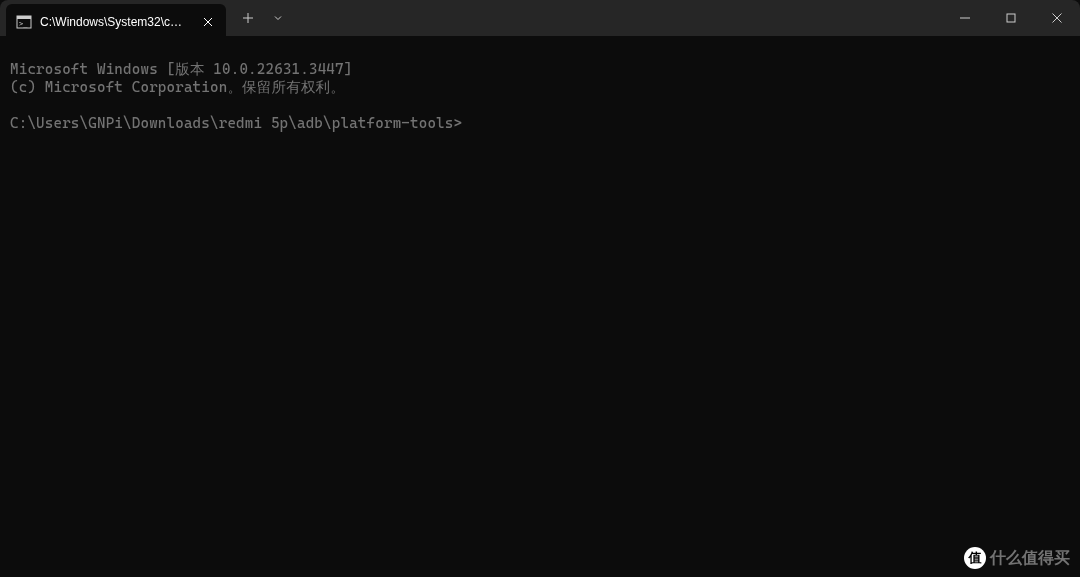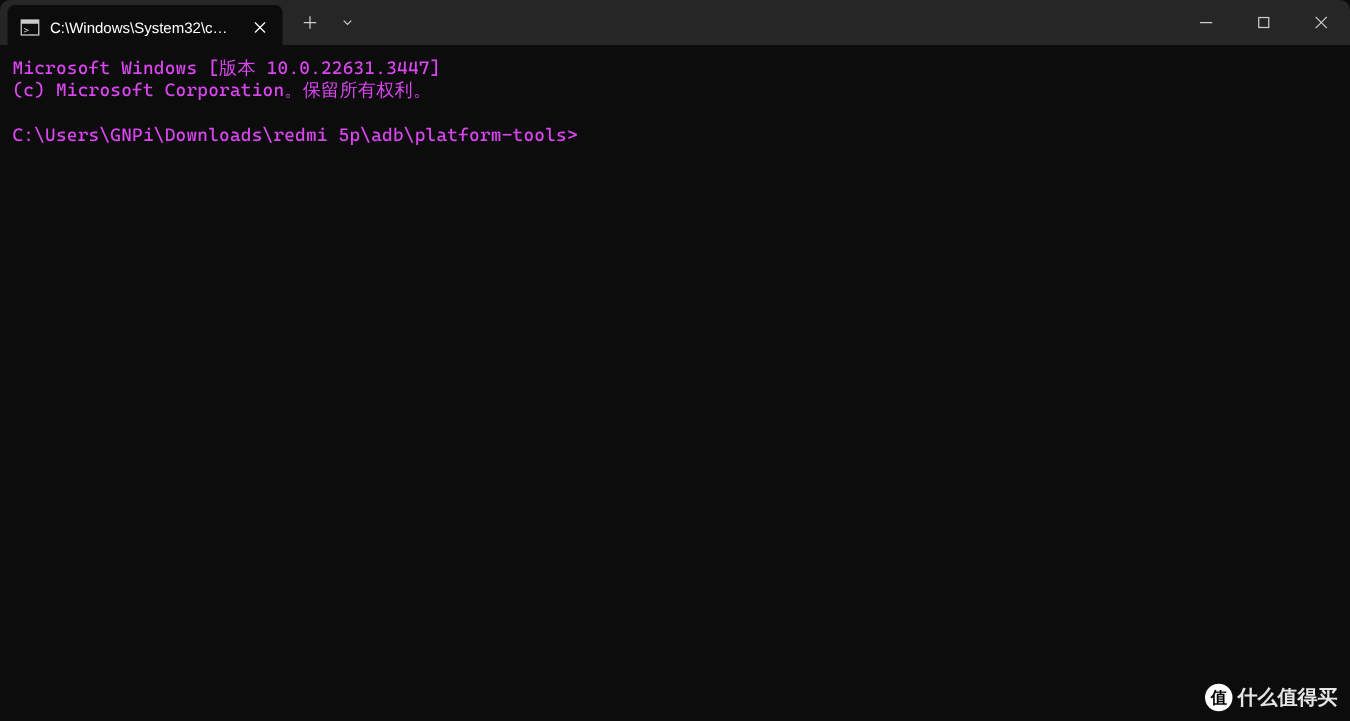--- a/index.html
+++ b/index.html
@@ -96,22 +96,22 @@
     .win-btn {
       width: 46px;
       height: 36px;
       display: flex;
       align-items: center;
       justify-content: center;
       color: #cccccc;
       cursor: pointer;
     }
     .terminal-body {
-      padding: 10px 10px;
-      color: #d946ef;
+      padding: 24px 10px;
+      color: #737373;
       font-size: 14.5px;
       line-height: 1.25;
       white-space: pre;
       font-family: Consolas, "Cascadia Mono", monospace;
       letter-spacing: 0.2px;
     }
     .watermark {
       position: absolute;
       right: 10px;
       bottom: 8px;
@@ -126,21 +126,21 @@
       background: #ffffff;
       color: #000000;
       display: flex;
       align-items: center;
       justify-content: center;
       font-size: 13px;
       font-weight: bold;
       font-family: sans-serif;
     }
     .watermark-text {
-      color: #e5e5e5;
+      color: #737373;
       font-size: 16px;
       font-weight: bold;
       font-family: "Microsoft YaHei", sans-serif;
     }
   </style>
 </head>
 <body>
 
 <div class="titlebar">
   <div class="tab-area">

